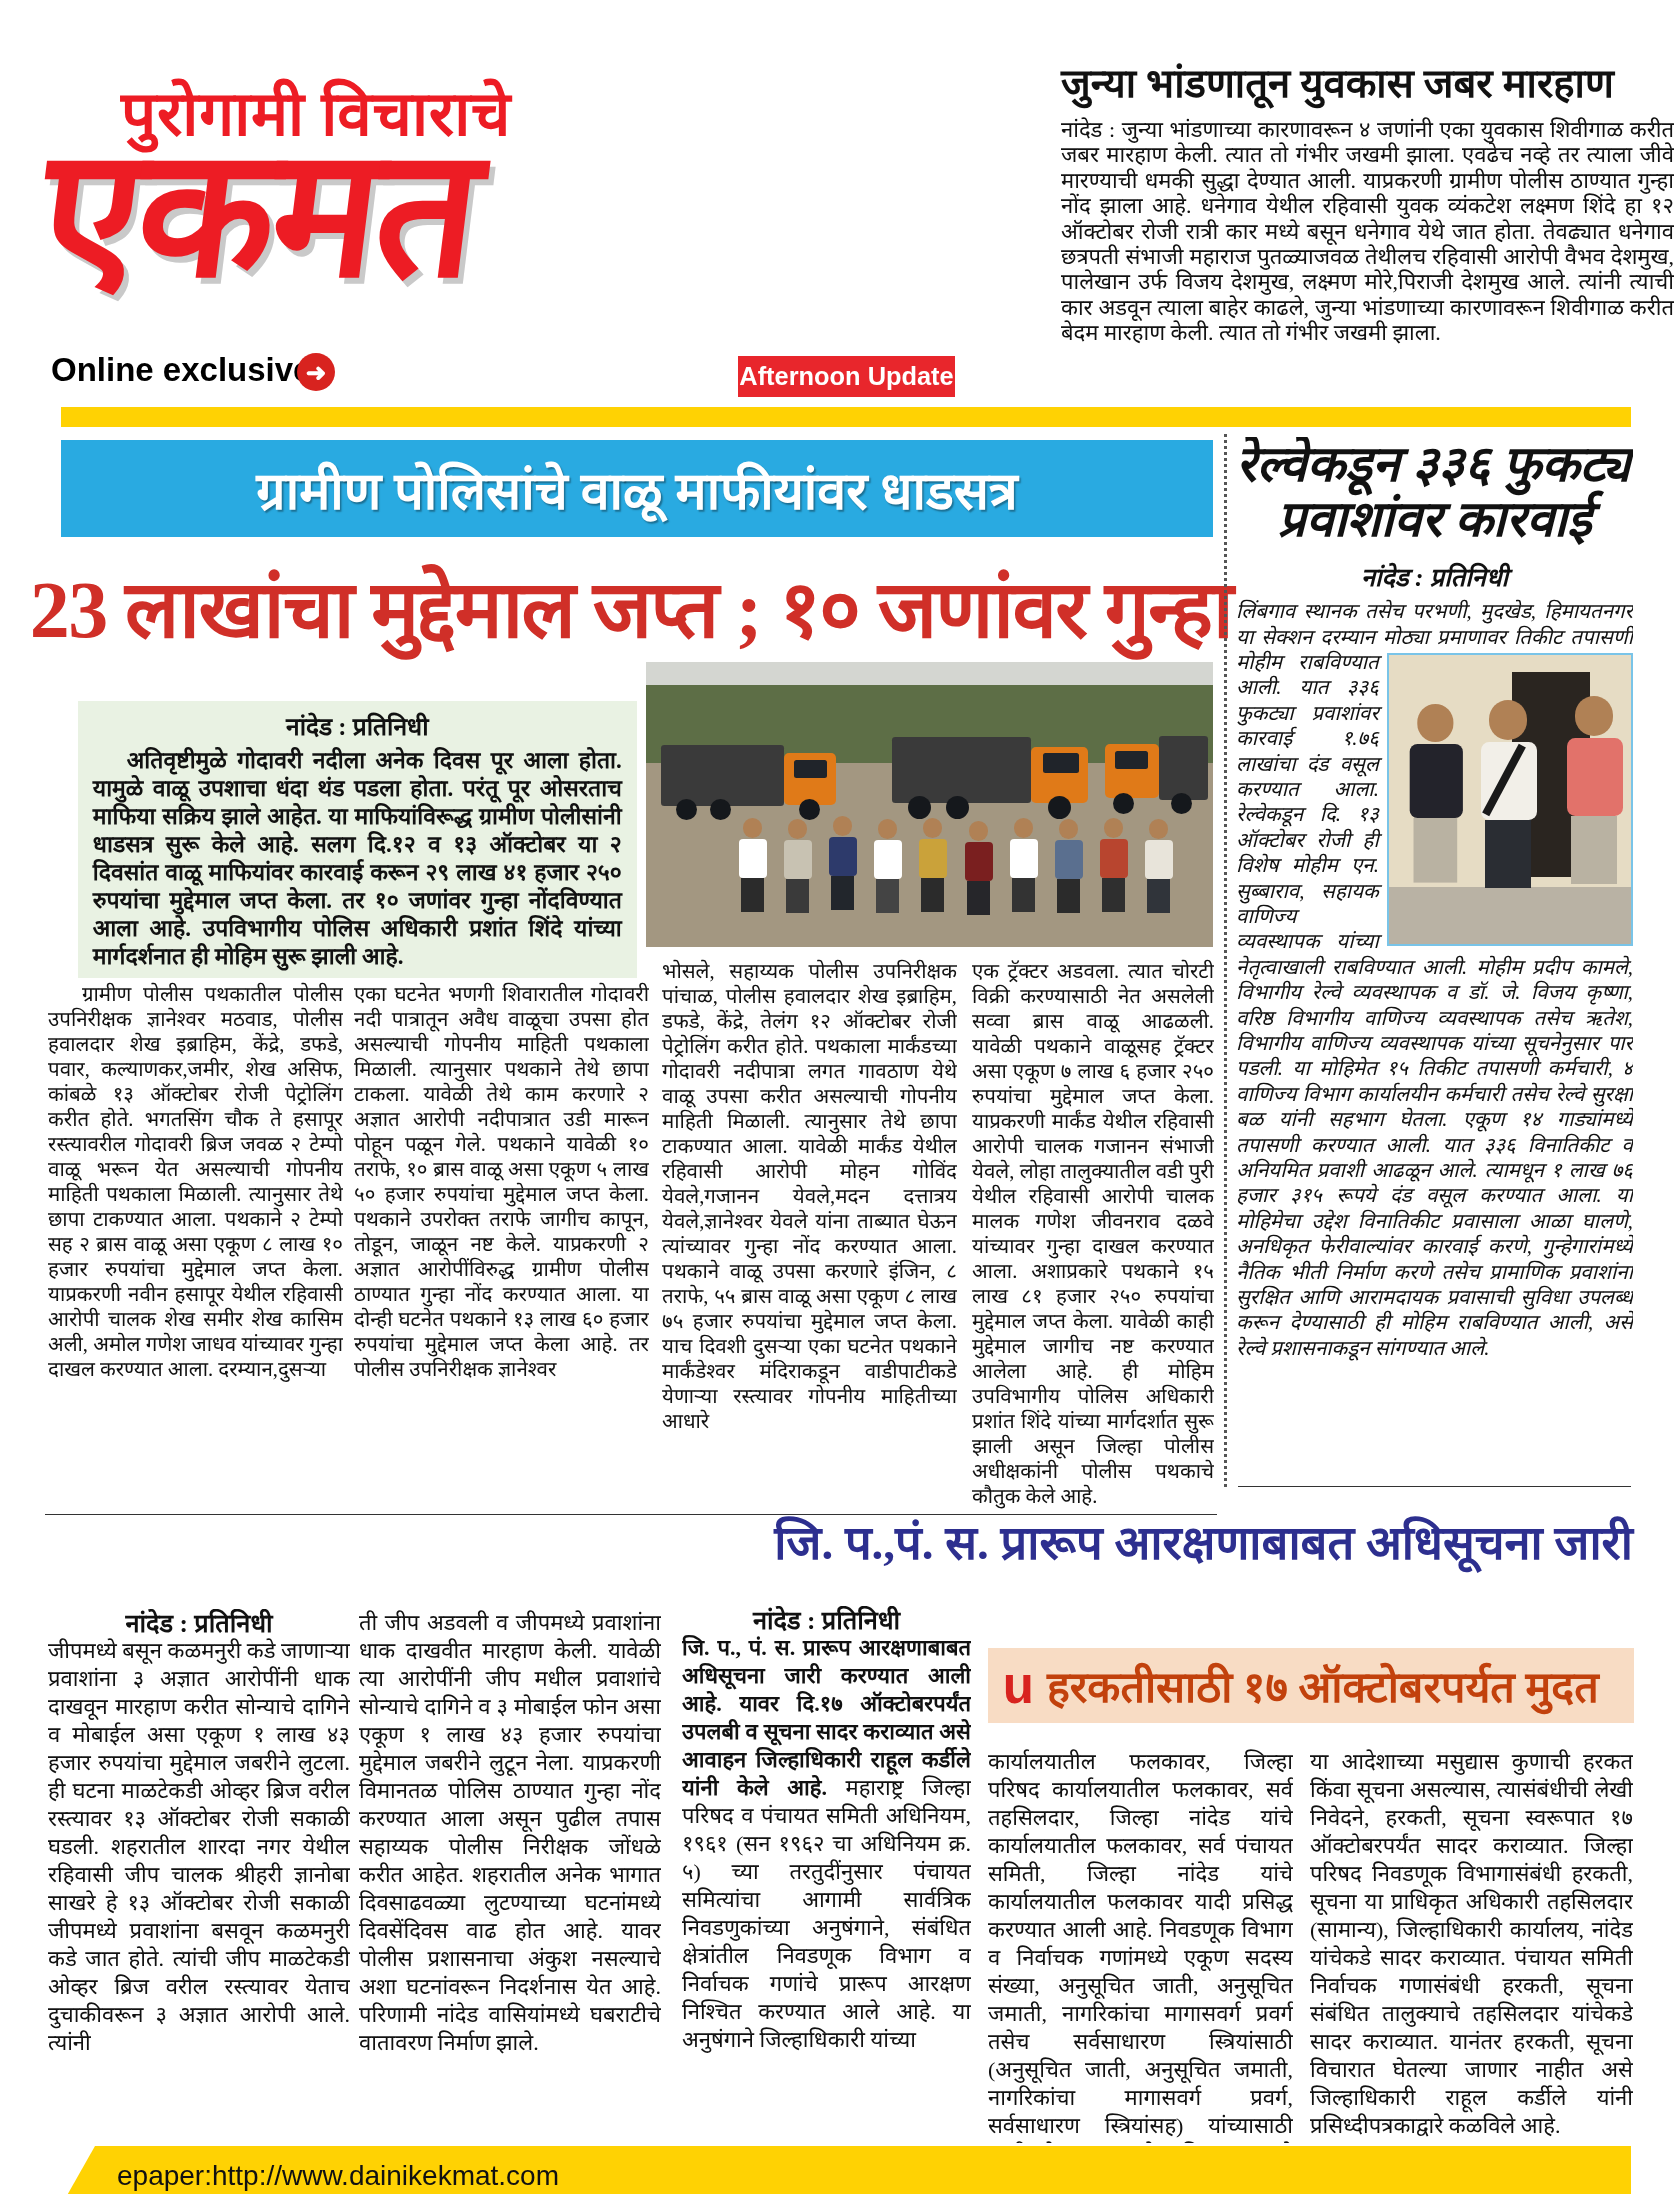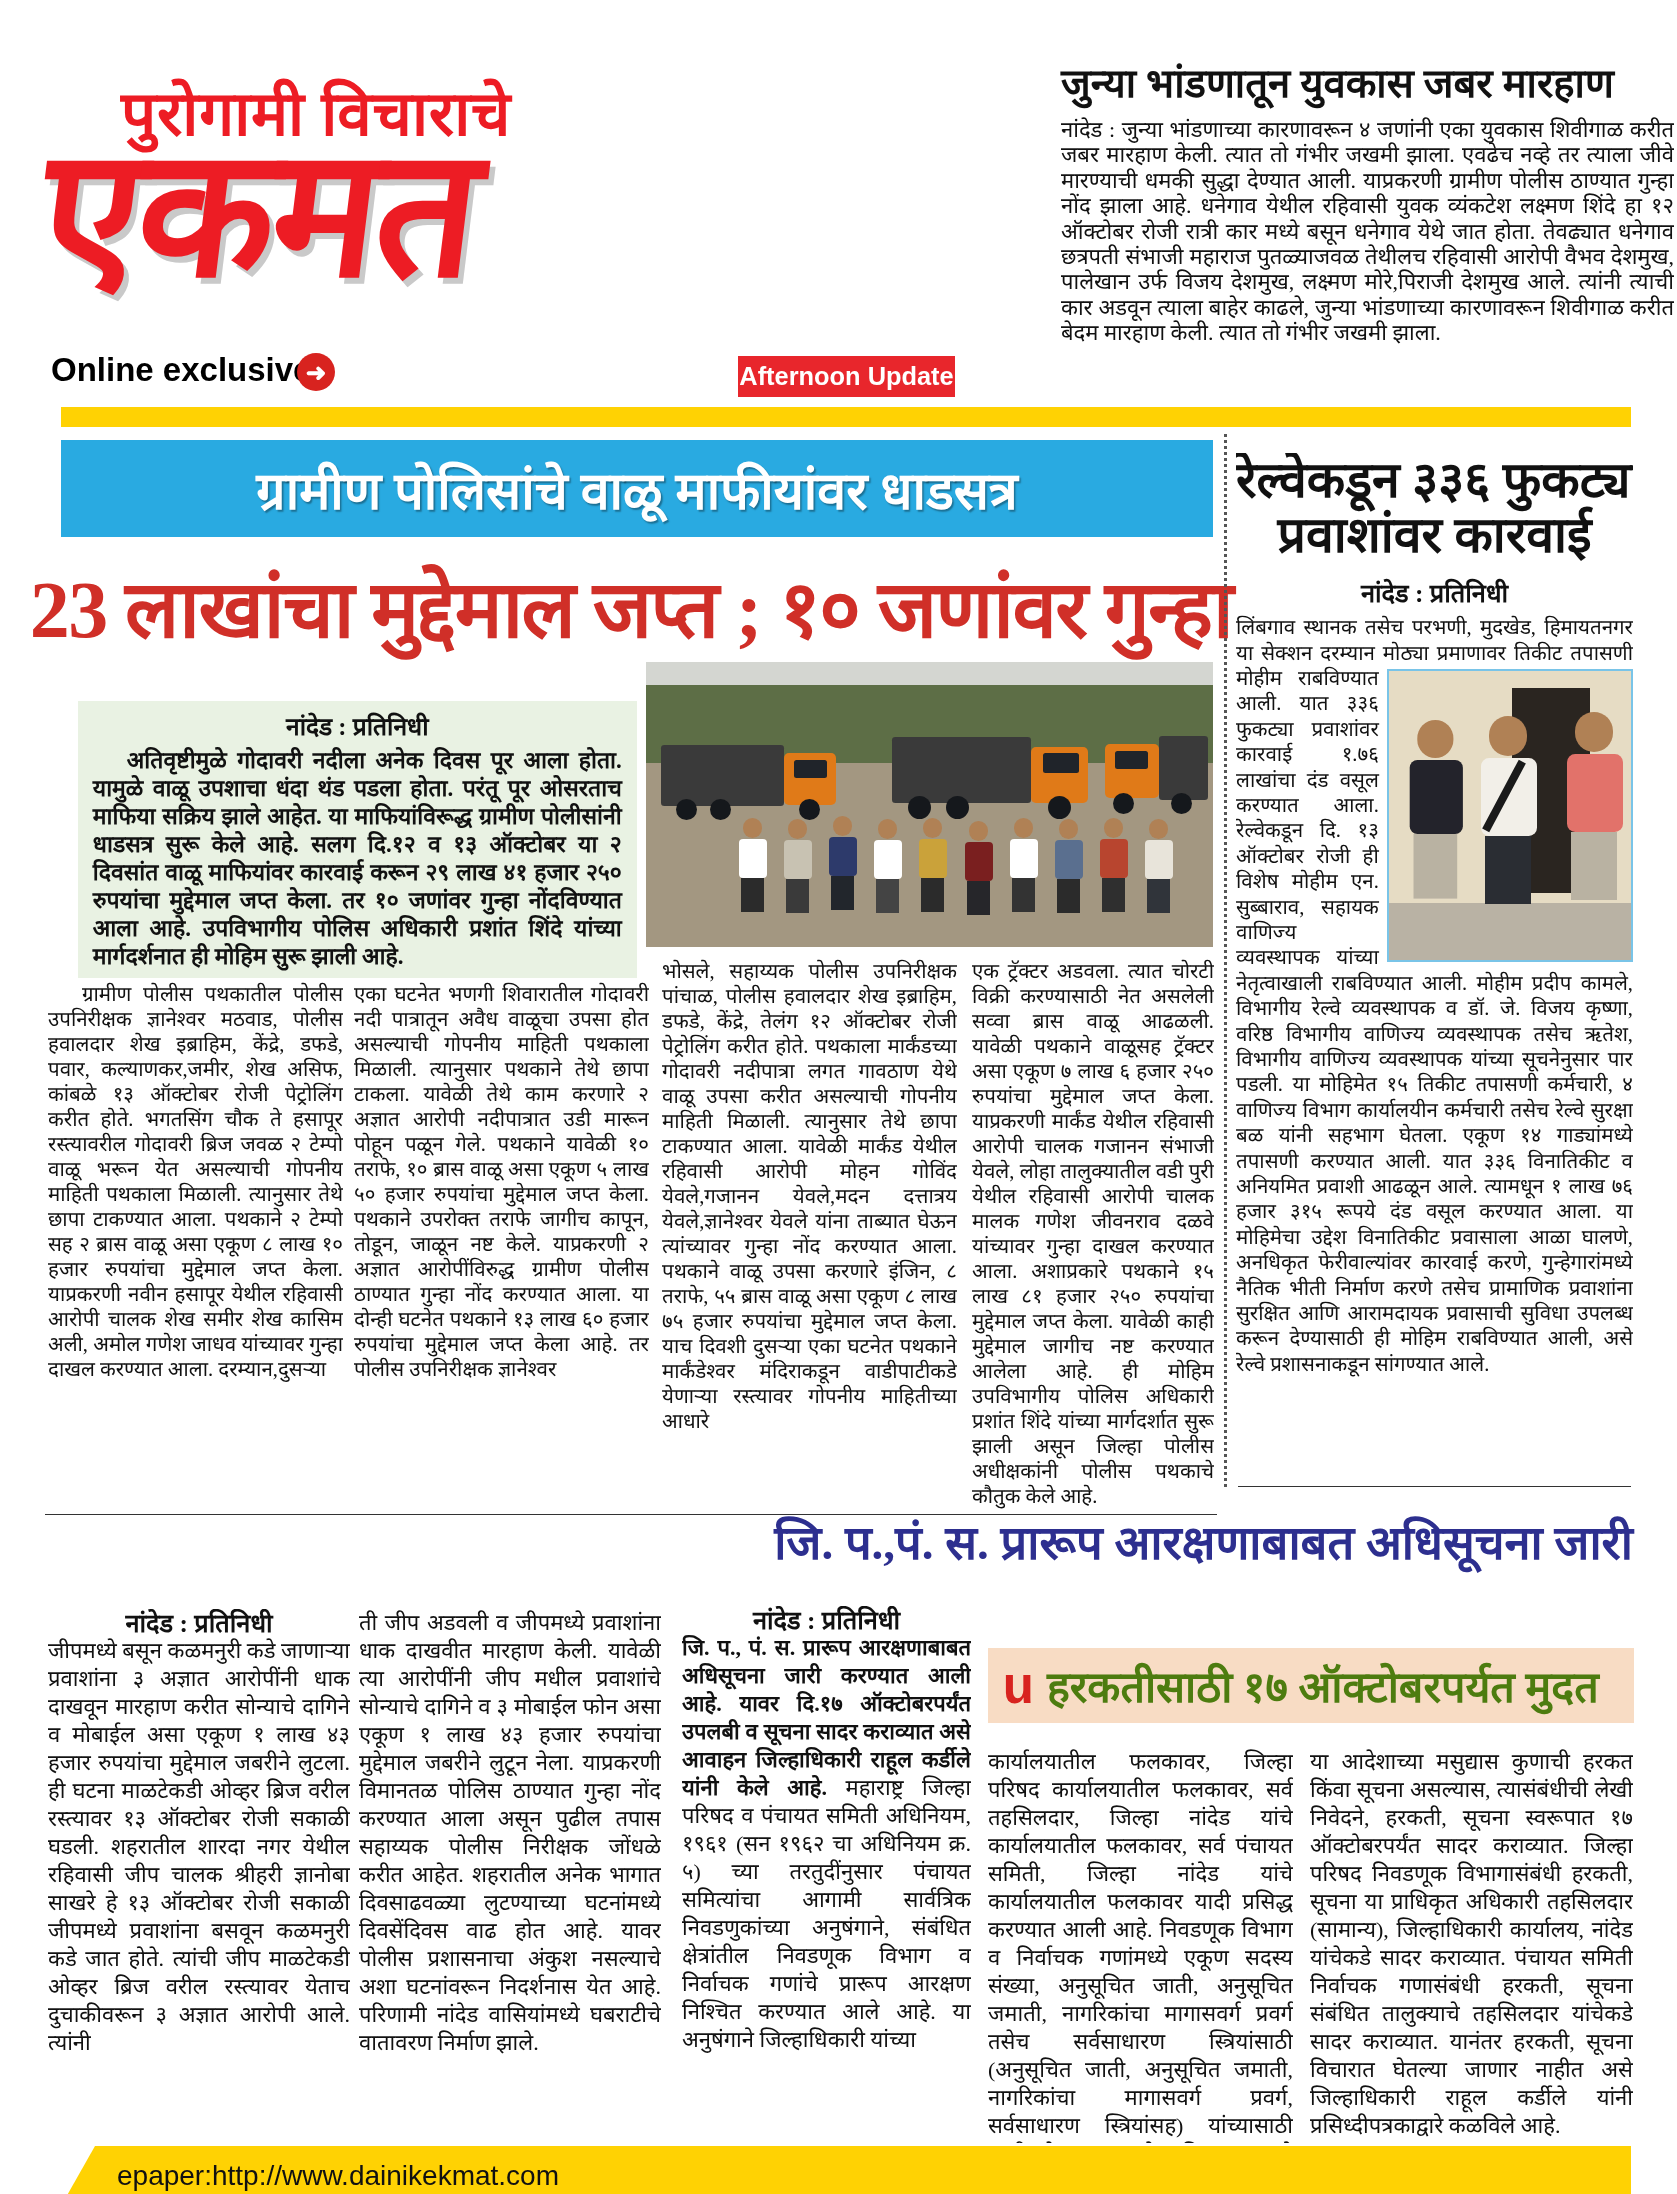--- a/index.html
+++ b/index.html
@@ -44,21 +44,21 @@
   .col{position:absolute;width:295px;height:529px;font-size:20.5px;line-height:25px;
        text-align:justify;overflow:hidden;}
   .ind{text-indent:34px;}
 
   
   .vdot{left:1224px;top:422px;width:0;height:1053px;border-left:3.3px dotted #555;}
   .hr1{left:1238px;top:1474px;width:393px;height:0;border-top:1.6px solid #333;}
   .hr2{left:45px;top:1502px;width:1172px;height:0;border-top:1.6px solid #333;}
 
   
-  .rail{left:1236px;top:441px;width:397px;height:1045px;overflow:hidden;}
+  .rail{left:1236px;top:425px;width:397px;height:1045px;overflow:hidden;font-style:italic;}
   .rail .hl{font-size:50px;font-weight:bold;line-height:1.1;text-align:center;white-space:nowrap;}
   .rail .hl2{font-size:50px;font-weight:bold;line-height:1.1;text-align:center;}
   .rail .byl{text-align:center;font-size:25.4px;font-weight:bold;margin:11.5px 0 6.6px 0;}
   .rail .bod{font-size:20.5px;line-height:25.4px;text-align:justify;}
   .rail-photo{float:right;width:242px;height:289px;margin:3.3px 0 4.9px 8.2px;border:2.5px solid #79c4e8;
               position:relative;overflow:hidden;background:#e6dcc4;}
 
   
   .photo-main{left:646px;top:650px;width:567px;height:285px;background:#d4d6d1;overflow:hidden;}
   .pm-trees{position:absolute;left:0;top:23px;width:100%;height:78px;background:#5d6e46;
@@ -80,21 +80,21 @@
   
   .jeep-hl{left:48px;top:1510px;width:615px;font-size:46px;font-weight:900;text-align:center;
            white-space:nowrap;line-height:1.0;}
   .bcol{position:absolute;font-size:22px;line-height:28px;text-align:justify;overflow:hidden;}
   .zp-hl{left:682px;top:1508px;width:951px;font-size:47px;font-weight:900;color:#2d2f8f;
          text-align:right;white-space:nowrap;line-height:1.0;}
   .pink-bar{left:988px;top:1636px;width:646px;height:75px;background:#f8dcc4;display:flex;
             align-items:center;padding-left:14.8px;box-sizing:border-box;}
   .pink-bar .bullet{color:#d8231f;font-size:51px;font-weight:bold;margin-right:13px;
                     font-family:"Liberation Sans",sans-serif;}
-  .pink-bar .txt{color:#4d7c0f;font-size:43px;font-weight:900;}
+  .pink-bar .txt{color:#c2410c;font-size:43px;font-weight:900;}
   .bold-lead{font-weight:bold;}
 
   .ybar-bot{left:61px;top:2134px;width:1570px;height:60px;background:#ffd203;
             clip-path:polygon(34px 0,100% 0,100% 100%,0 100%);display:flex;align-items:center;}
   .ybar-bot a{color:#111;font-size:28px;text-decoration:none;margin-left:56px;
               font-family:"Liberation Sans","DejaVu Sans",sans-serif;}
 </style>
 </head>
 <body>
 

